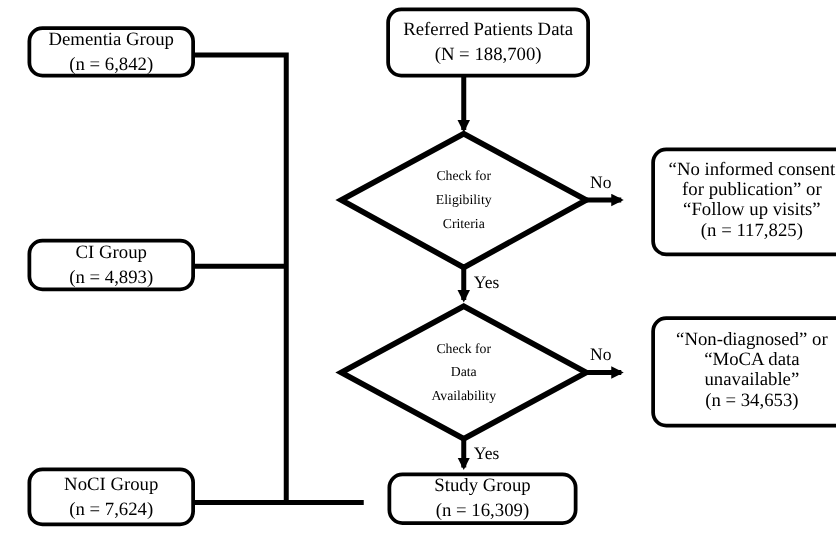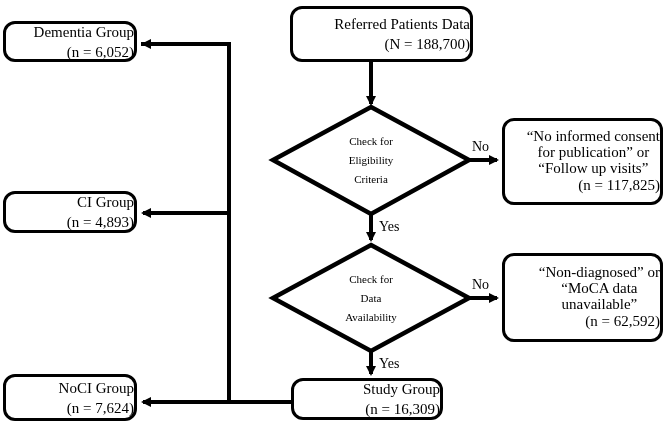--- a/index.html
+++ b/index.html
@@ -17,25 +17,26 @@
     left: 0; top: 0;
   }
   .box {
     position: absolute;
     box-sizing: border-box;
     border: 3px solid #000000;
     border-radius: 12px;
     background: #ffffff;
     display: flex;
     flex-direction: column;
-    align-items: flex-end;
+    align-items: center;
     justify-content: center;
     text-align: center;
     font-size: 15px;
     line-height: 20px;
+    margin-left: 19px;
   }
   .box .multiline {
     white-space: pre-line;
     line-height: 16px;
   }
   .box .count { line-height: 20px; }
   .box.excluded { line-height: 19px; }
   .diamond-label {
     position: absolute;
     text-align: center;
@@ -75,28 +76,28 @@
     <path d="M291 402 L143 402" stroke="#000" stroke-width="4" fill="none" marker-end="url(#ah)"></path>
 
     <path d="M229 402 L229 44 L143 44" stroke="#000" stroke-width="4" fill="none" stroke-linecap="square" stroke-linejoin="miter" marker-end="url(#ah)"></path>
 
     <line x1="229" y1="213" x2="143" y2="213" stroke="#000" stroke-width="4" marker-end="url(#ah)"></line>
 
     <polygon points="371,107 469,160 371,214 273,160" fill="#ffffff" stroke="#000000" stroke-width="4.5" stroke-linejoin="miter"></polygon>
     <polygon points="371,245 469,298 371,351 273,298" fill="#ffffff" stroke="#000000" stroke-width="4.5" stroke-linejoin="miter"></polygon>
   </svg>
 
-  <div class="box" style="left:290px; top:6px; width:183px; height:56px;">
+  <div class="box" style="left:290px; top:6px; width:163px; height:56px;">
     <div>Referred Patients Data</div>
     <div class="count">(N = 188,700)</div>
   </div>
 
   <div class="box" style="left:3px; top:21px; width:134px; height:41px;">
     <div>Dementia Group</div>
-    <div class="count">(n = 6,052)</div>
+    <div class="count">(n = 6,842)</div>
   </div>
 
   <div class="box" style="left:3px; top:191px; width:134px; height:42px;">
     <div>CI Group</div>
     <div class="count">(n = 4,893)</div>
   </div>
 
   <div class="box" style="left:3px; top:374px; width:134px; height:47px;">
     <div>NoCI Group</div>
     <div class="count">(n = 7,624)</div>
@@ -111,21 +112,21 @@
     <div class="multiline">“No informed consent
 for publication” or
 “Follow up visits”</div>
     <div>(n = 117,825)</div>
   </div>
 
   <div class="box excluded" style="left:502px; top:253px; width:161px; height:89px;">
     <div class="multiline">“Non-diagnosed” or
 “MoCA data
 unavailable”</div>
-    <div>(n = 62,592)</div>
+    <div>(n = 34,653)</div>
   </div>
 
   <div class="diamond-label" style="left:301px; top:132px; width:140px;">Check for
 Eligibility
 Criteria</div>
   <div class="diamond-label" style="left:301px; top:270px; width:140px;">Check for
 Data
 Availability</div>
 
   <div class="edge-label" style="left:472px; top:139px;">No</div>

